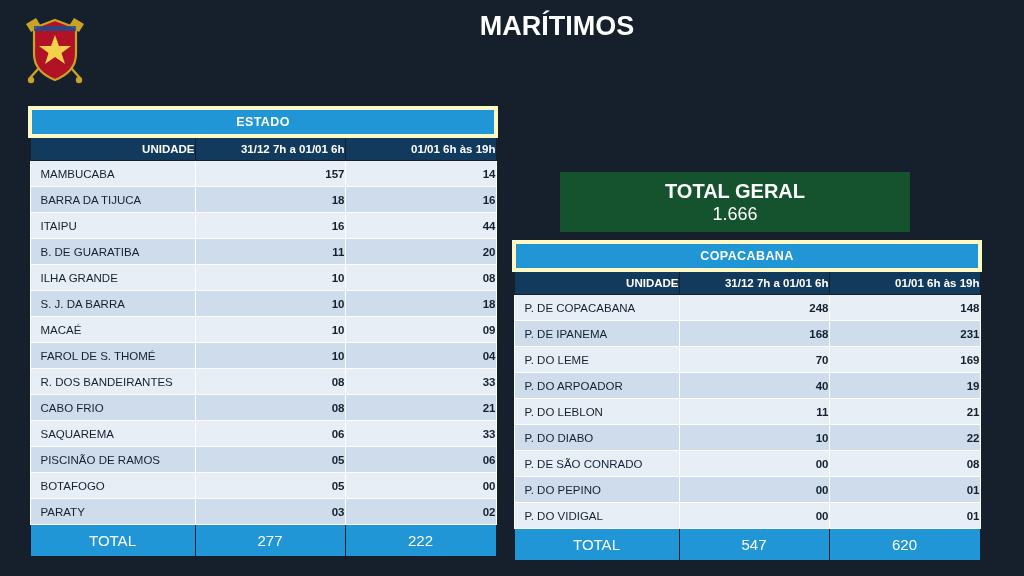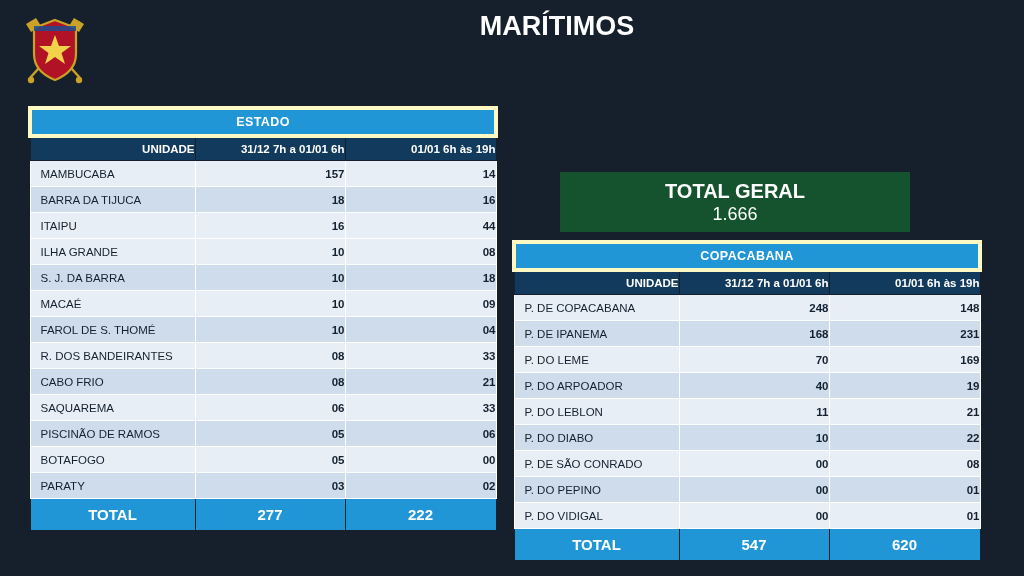--- a/index.html
+++ b/index.html
@@ -89,21 +89,21 @@
   .tbl-row td.num {
     text-align: right;
     font-weight: bold;
   }
   .tbl-row.odd td { background: #e8eef6; }
   .tbl-row.even td { background: #cfdcec; }
   .tbl-total td {
     background: #2196d6;
     color: #ffffff;
     font-size: 15px;
-    font-weight: bold;
+    font-weight: normal;
     text-align: center;
     padding: 7px 0;
     border: 1px solid #16202c;
   }
 
   
   #estado-table { left: 28px; top: 106px; width: 466px; }
   
   #copa-table { left: 512px; top: 240px; width: 466px; }
 
@@ -194,20 +194,25 @@
       <tr class="tbl-row even">
         <td class="unidade">BARRA DA TIJUCA</td>
         <td class="num">18</td>
         <td class="num">16</td>
       </tr>
       <tr class="tbl-row odd">
         <td class="unidade">ITAIPU</td>
         <td class="num">16</td>
         <td class="num">44</td>
       </tr>
+      <tr class="tbl-row even">
+        <td class="unidade">B. DE GUARATIBA</td>
+        <td class="num">11</td>
+        <td class="num">20</td>
+      </tr>
       <tr class="tbl-row odd">
         <td class="unidade">ILHA GRANDE</td>
         <td class="num">10</td>
         <td class="num">08</td>
       </tr>
       <tr class="tbl-row even">
         <td class="unidade">S. J. DA BARRA</td>
         <td class="num">10</td>
         <td class="num">18</td>
       </tr>

